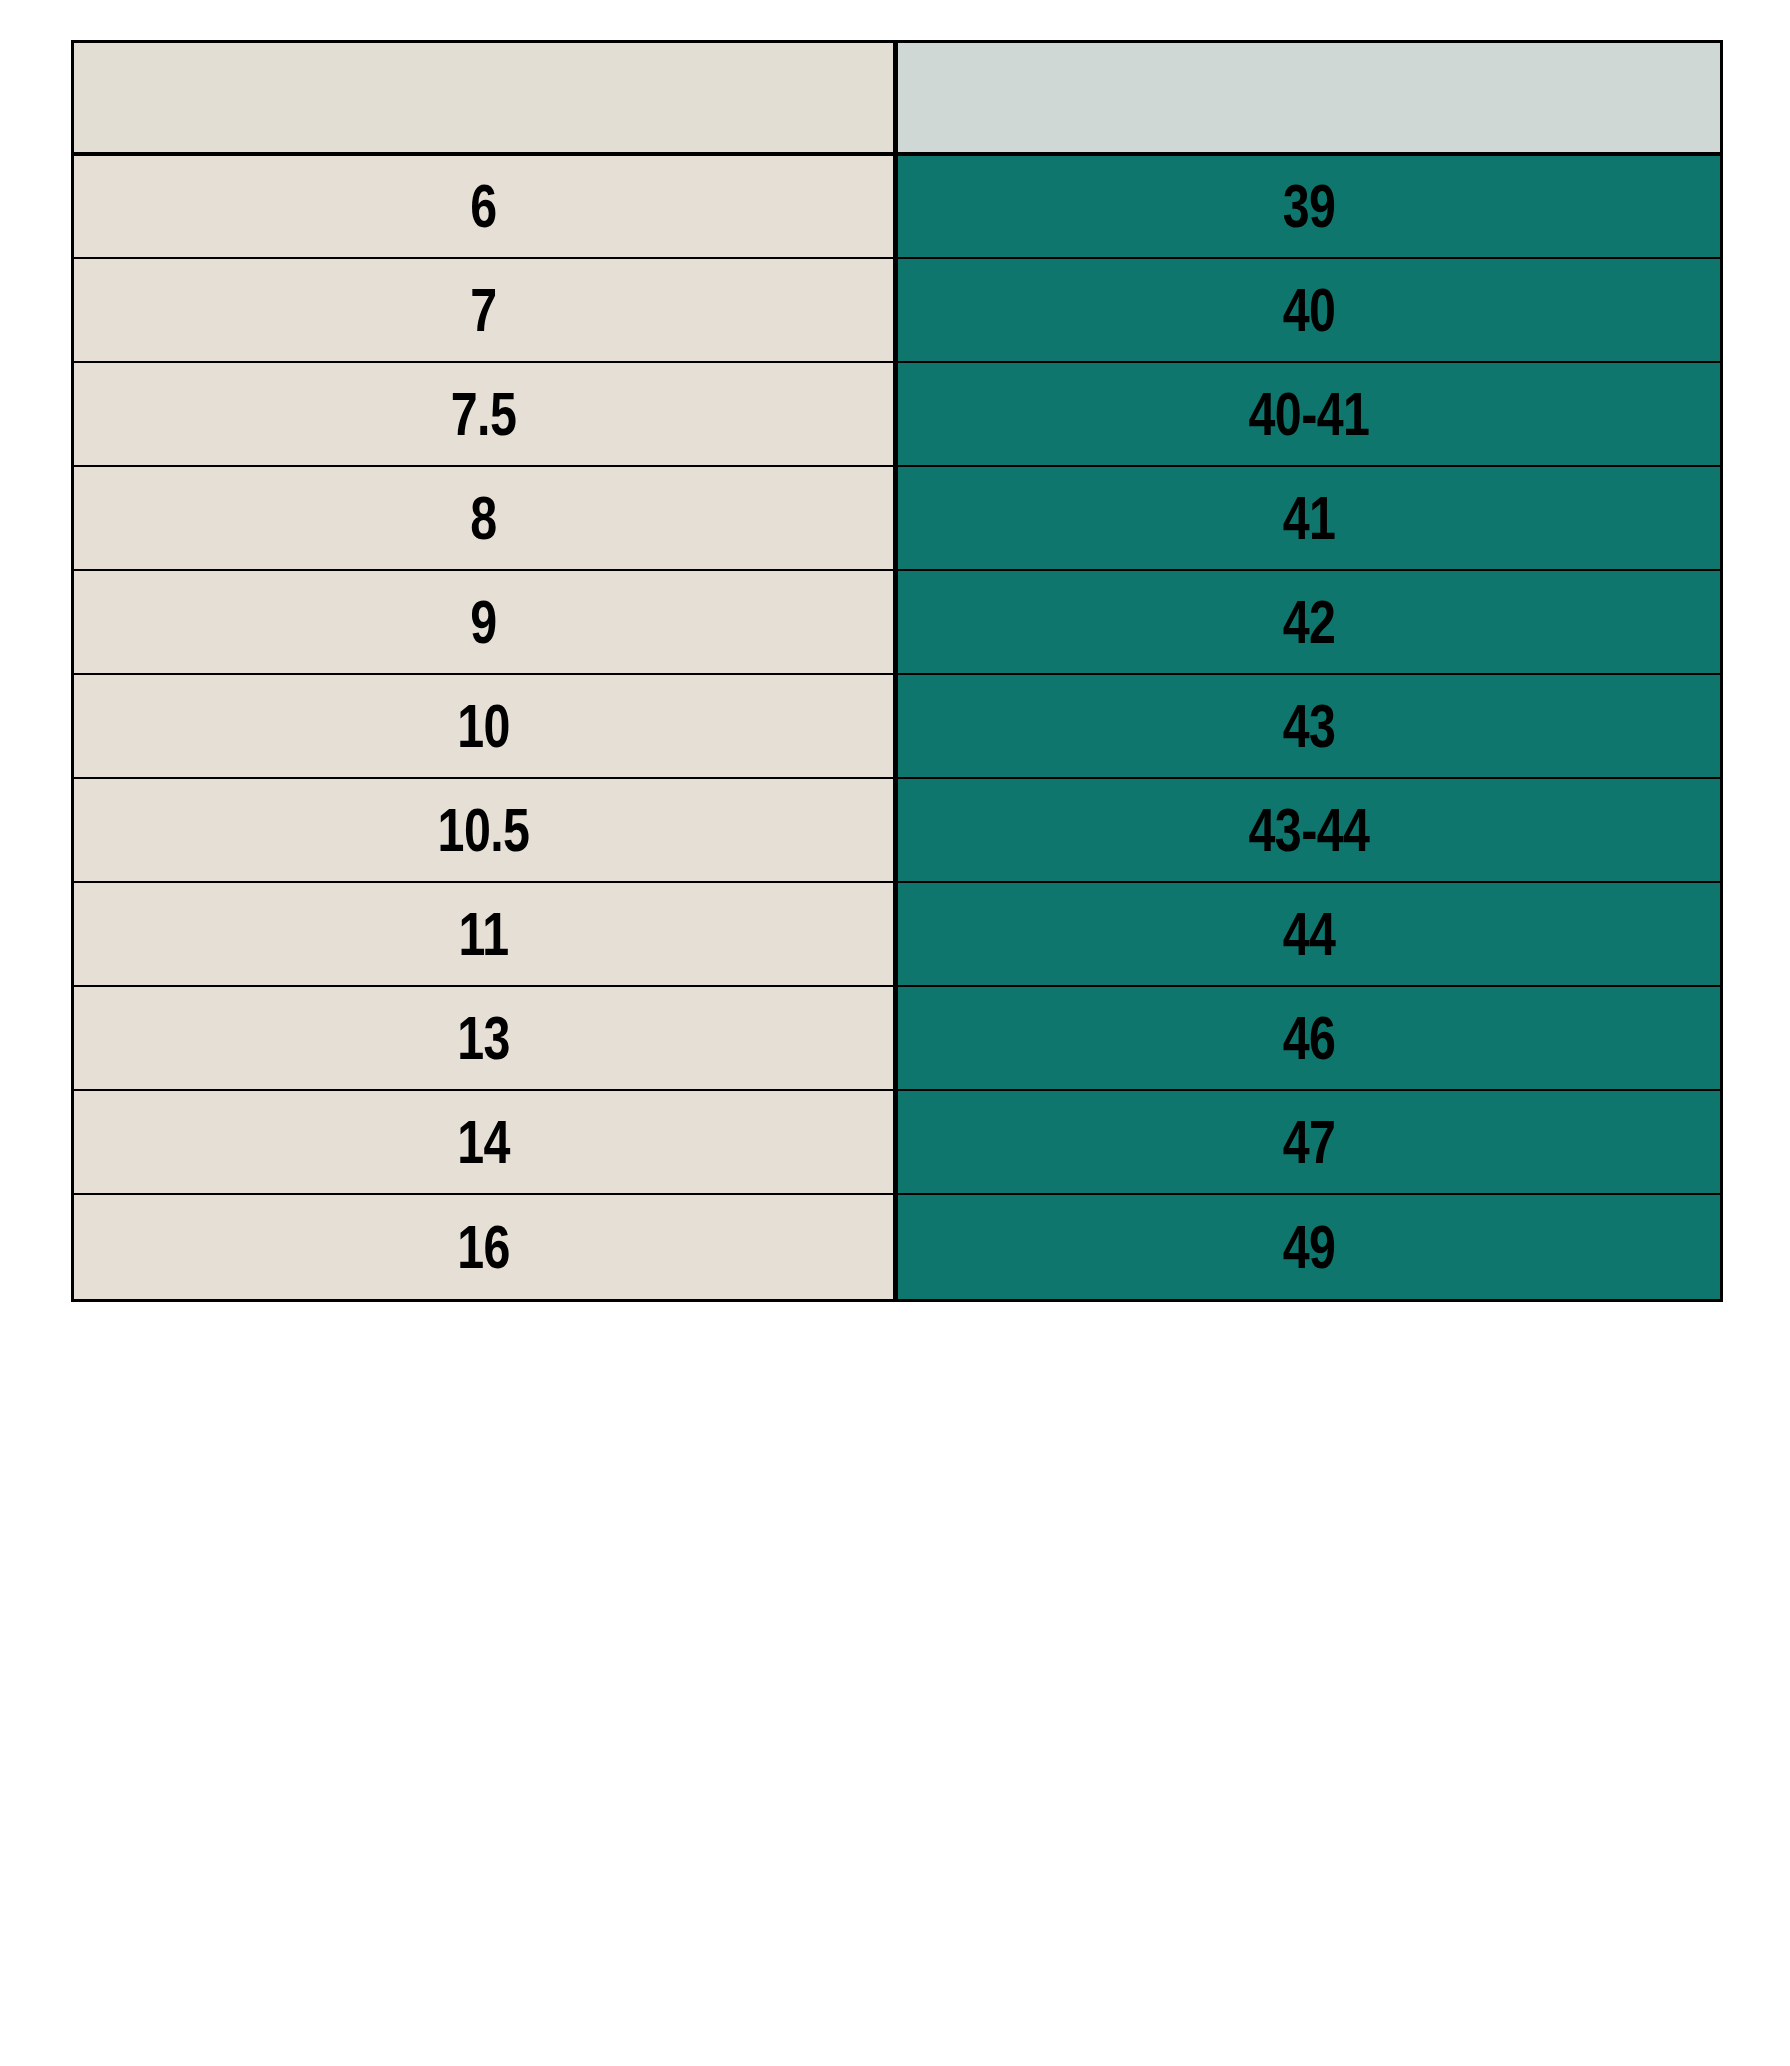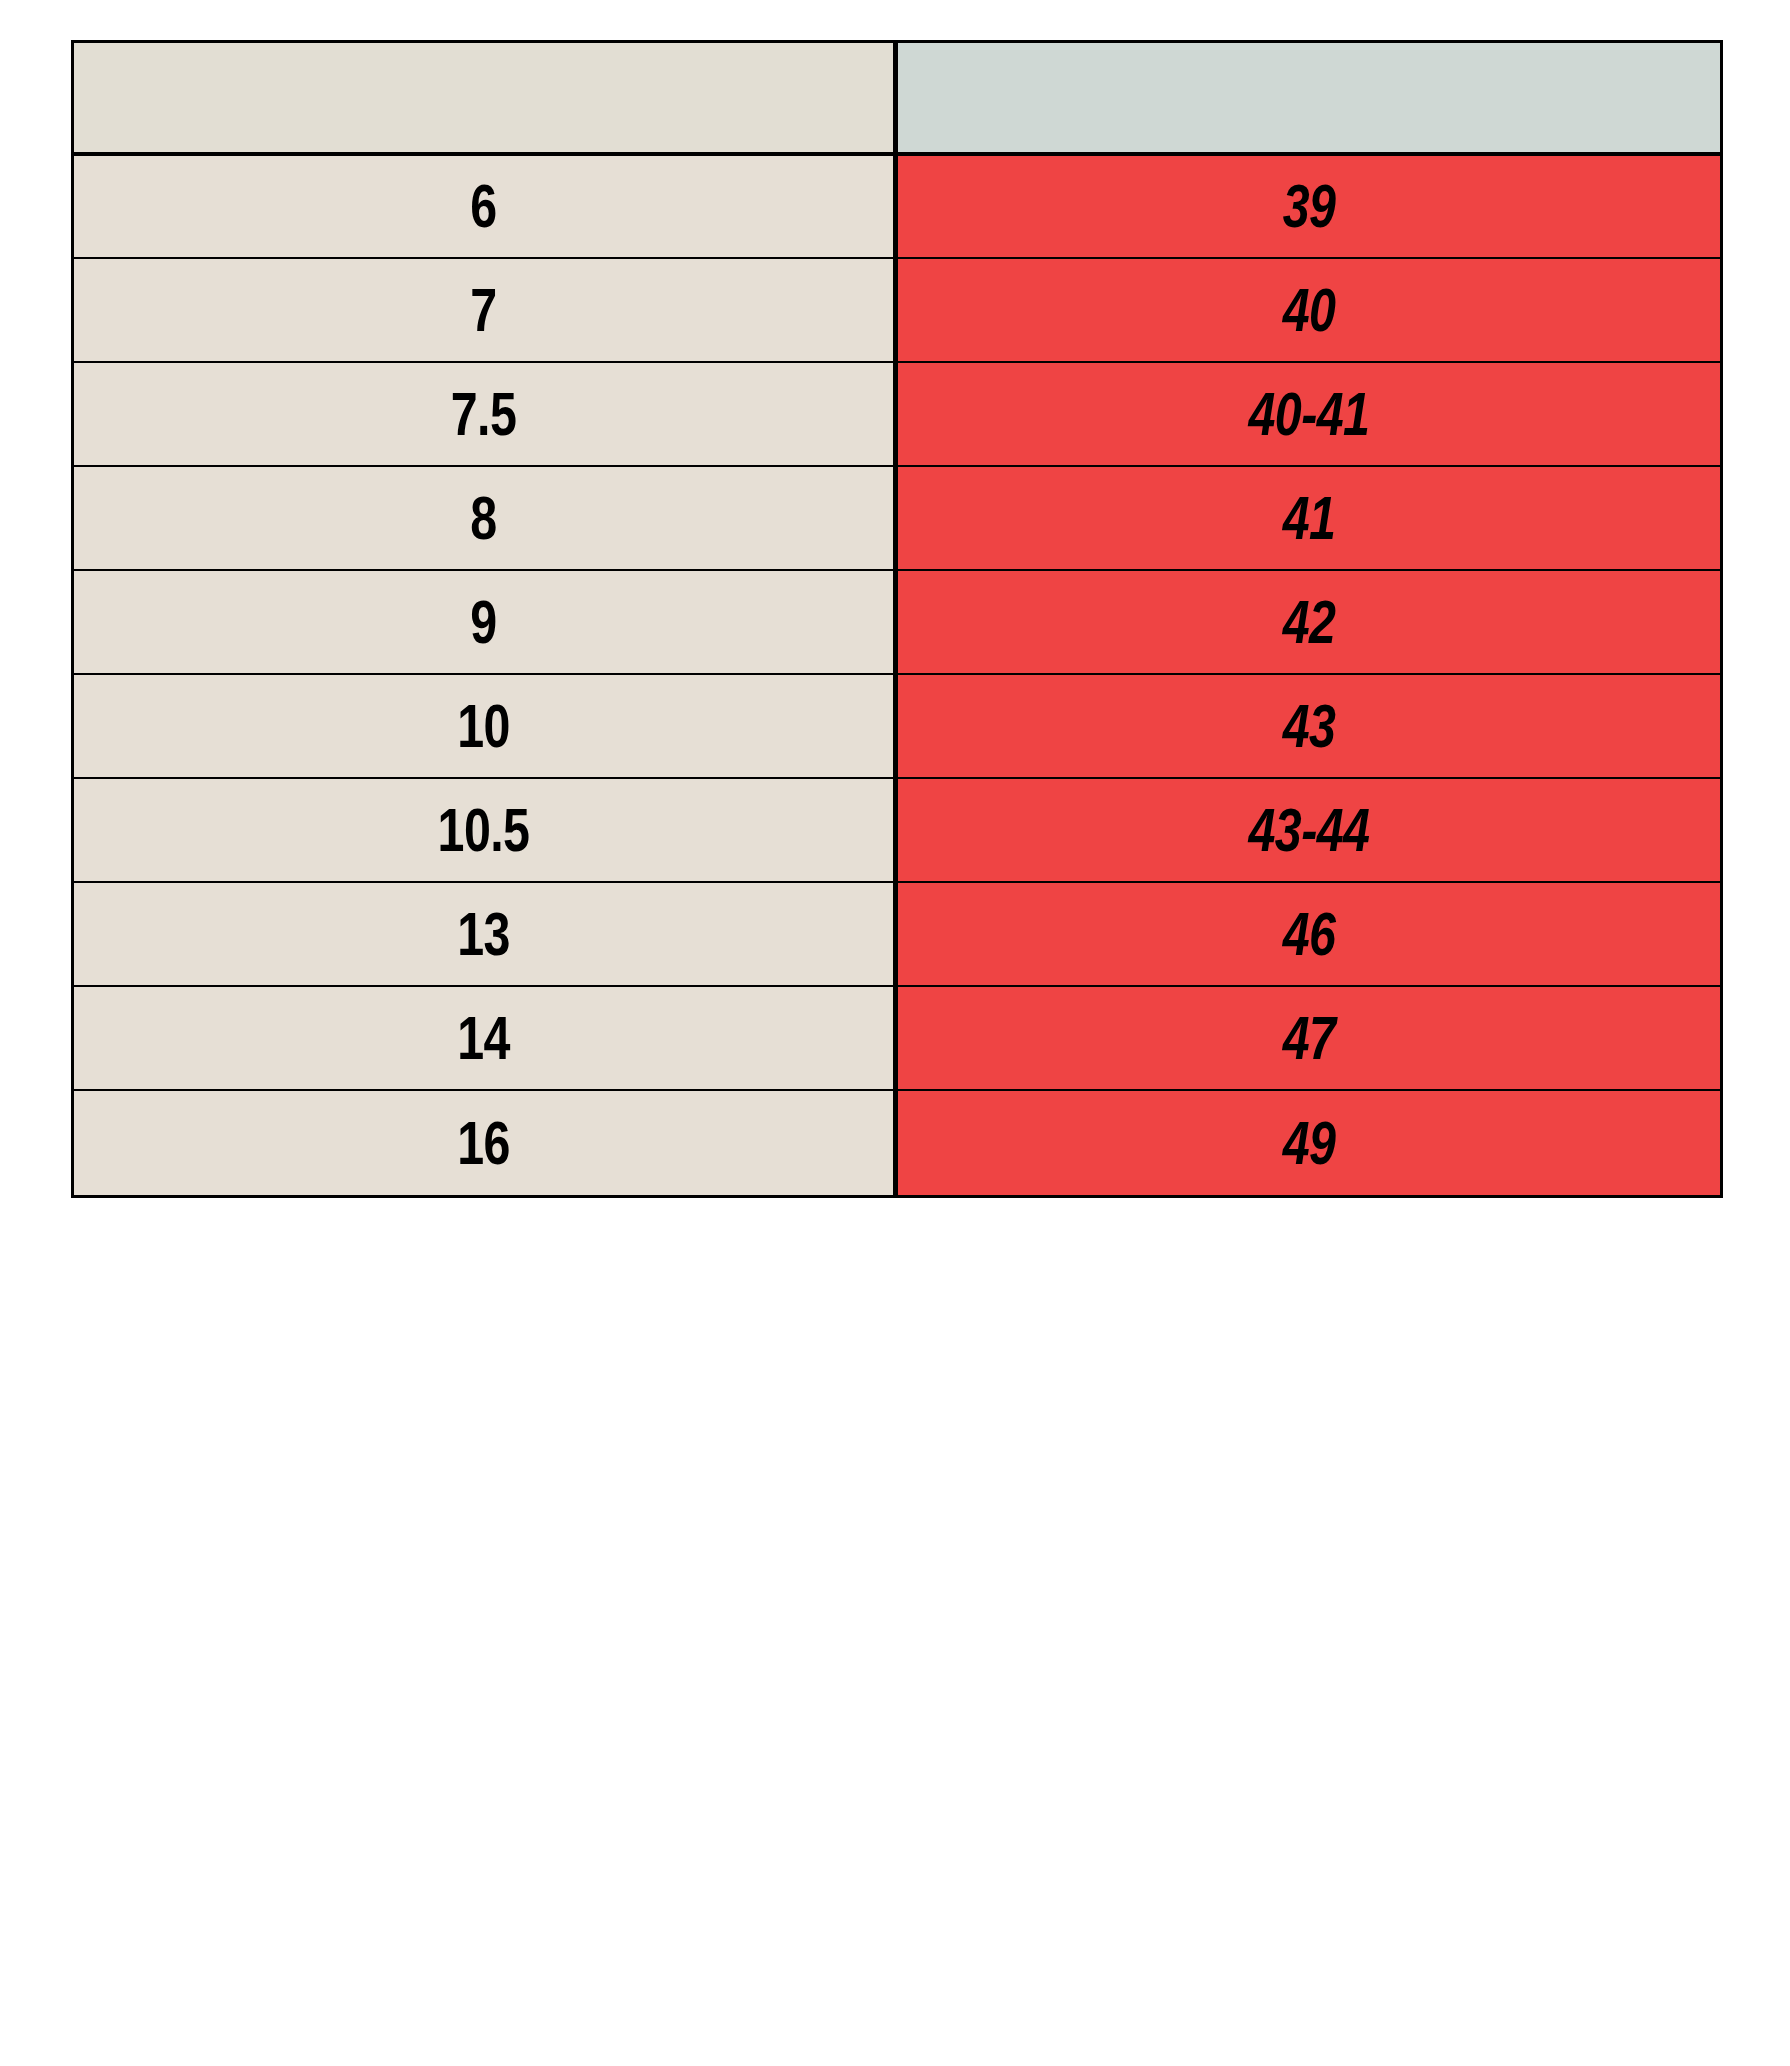--- a/index.html
+++ b/index.html
@@ -73,23 +73,22 @@
   .size-table tbody tr:last-child {
     height: 107px;
   }
 
   .size-table td.cell-us {
     background: #E6DFD5;
     border-right: 5.3px solid #000000;
     border-bottom: 2.6px solid #000000;
   }
   .size-table td.cell-eu {
-    background: #ef4444;
+    background: #0f766e;
     border-bottom: 2.6px solid #000000;
-    font-style: italic;
   }
   .size-table tbody tr:last-child td {
     border-bottom: none;
   }
 
   .val {
     display: block;
     font-family: "Liberation Sans Narrow", "Liberation Sans", sans-serif;
     font-size: 62px;
     font-weight: bold;
@@ -173,20 +172,28 @@
         <tr>
           <td class="cell-us">
             <span class="val">10.5</span>
           </td>
           <td class="cell-eu">
             <span class="val">43-44</span>
           </td>
         </tr>
         <tr>
           <td class="cell-us">
+            <span class="val">11</span>
+          </td>
+          <td class="cell-eu">
+            <span class="val">44</span>
+          </td>
+        </tr>
+        <tr>
+          <td class="cell-us">
             <span class="val">13</span>
           </td>
           <td class="cell-eu">
             <span class="val">46</span>
           </td>
         </tr>
         <tr>
           <td class="cell-us">
             <span class="val">14</span>
           </td>

